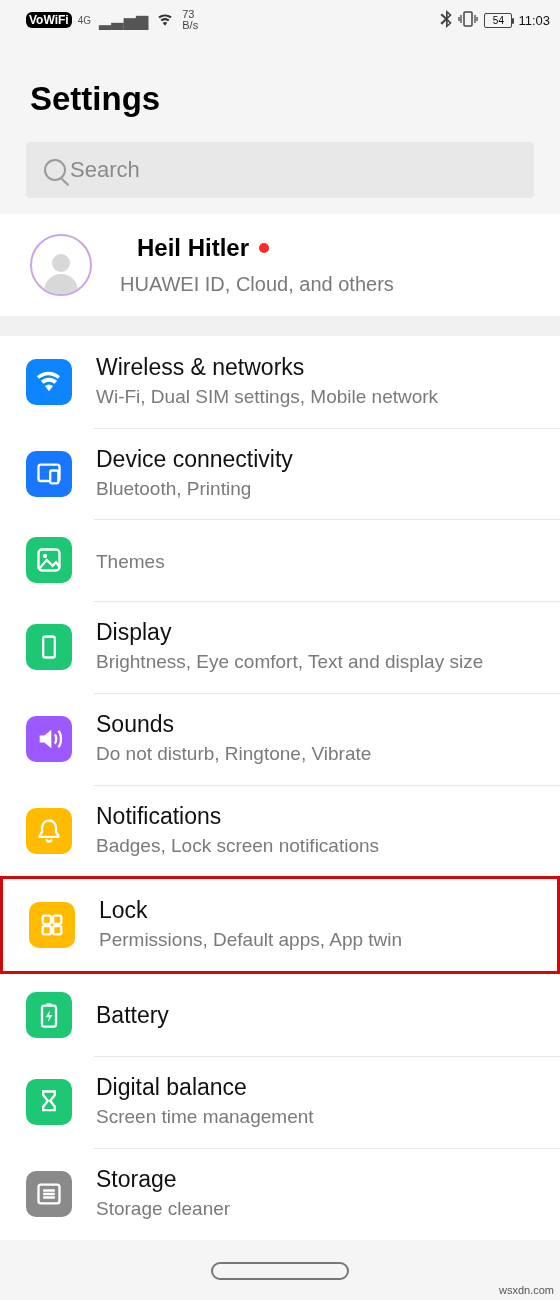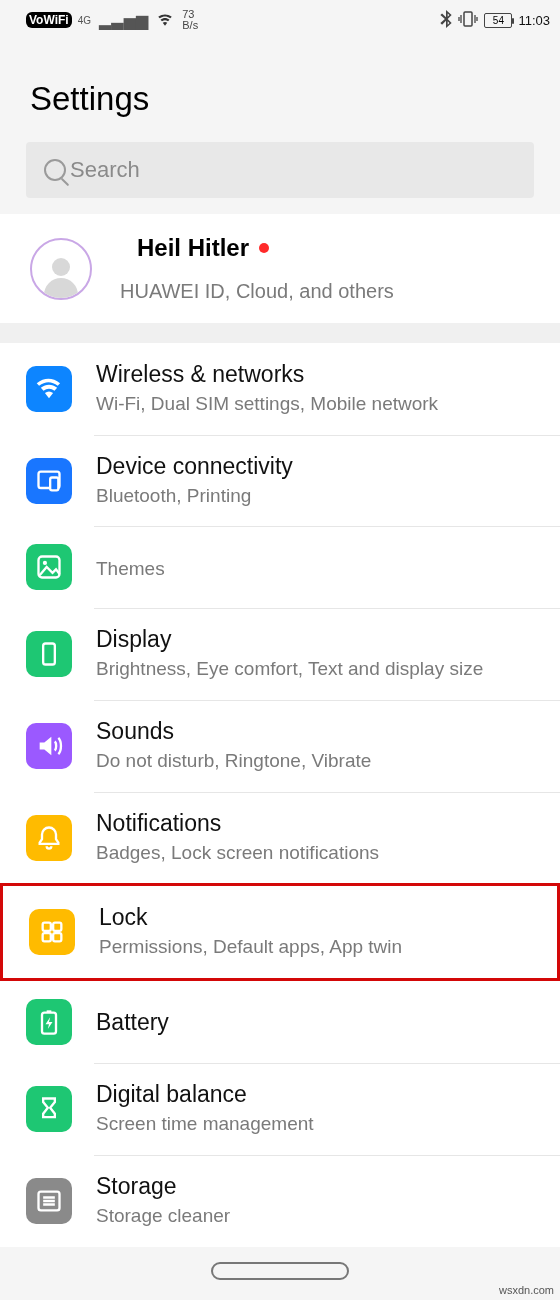--- a/index.html
+++ b/index.html
@@ -26,21 +26,21 @@
 }
 .statusbar-right { margin-left:auto; display:flex; align-items:center; gap:6px; font-size:15px; }
 .bat { border:1px solid #444; width:28px; height:15px; border-radius:2px; position:relative; display:flex; align-items:center; justify-content:center; font-size:10px; }
 .bat::after { content:""; position:absolute; right:-3px; top:4px; width:2px; height:6px; background:#444; border-radius:1px; }
 .statushdr {
   display:flex; align-items:center; gap:8px; font-size:13px; color:#555;
 }
 .statushdr .num { line-height:1; }
 .page-title {
   font-size: 33px;
-  font-weight: 400;
+  font-weight: 700;
   padding: 40px 0 24px 30px;
   background:#f5f5f5;
 }
 .searchbar {
   margin: 0 26px;
   background: #e8e8e8;
   border-radius: 4px;
   height: 56px;
   display: flex;
   align-items: center;
@@ -64,21 +64,21 @@
   border:2px solid #c9a7e6;
   display:flex; align-items:flex-end; justify-content:center;
   overflow:hidden; background:#fff;
 }
 .avatar-inner { width:40px; height:40px; }
 .avatar-head { width:18px; height:18px; background:#d8d8d8; border-radius:50%; margin:0 auto; }
 .avatar-body { width:34px; height:20px; background:#d8d8d8; border-radius:17px 17px 0 0; margin:2px auto 0; }
 .account-text { margin-left:28px; }
 .account-name { font-size:24px; font-weight:700; display:flex; align-items:center; gap:10px;margin-left:17px; }
 .red-dot { width:10px; height:10px; background:#ff2a2a; border-radius:50%; display:inline-block; }
-.account-sub { font-size:20px; color:#7a7a7a; margin-top:18px; }
+.account-sub { font-size:20px; color:#7a7a7a; margin-top:11px; }
 .spacer { height:20px; background:#f0f0f0; }
 .menu { background:#fff; }
 .item {
   display:flex; align-items:center;
   padding: 18px 10px 18px 26px;
   position:relative;
 }
 .item.highlight { border:3px solid #d30808; border-radius:0; }
 .item + .item::before {
   content:""; position:absolute; top:0; left:94px; right:0; height:1px; background:#e6e6e6;

